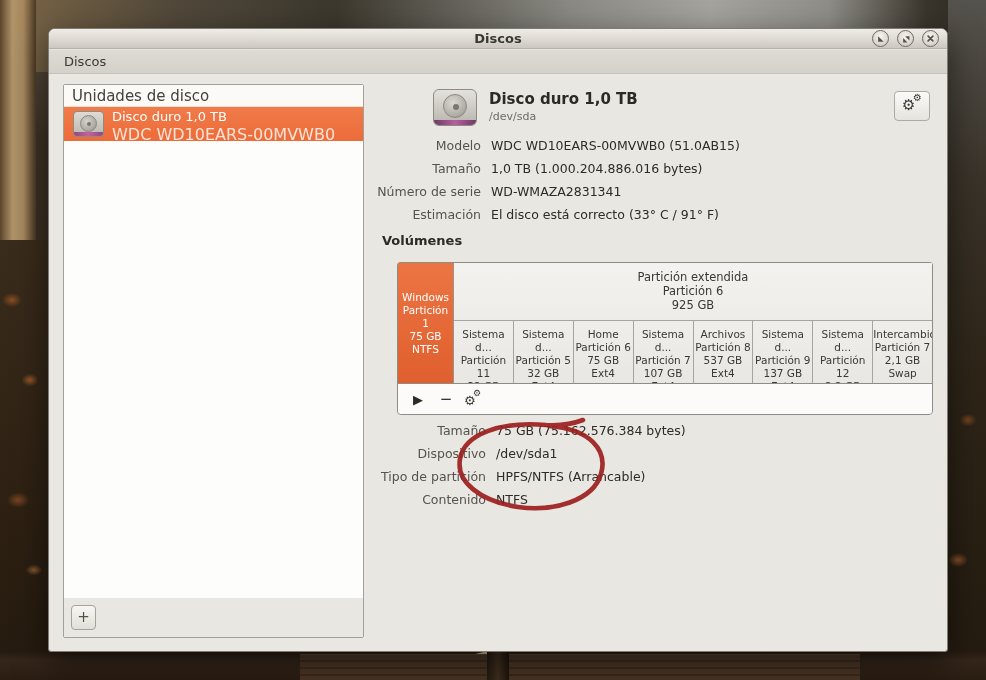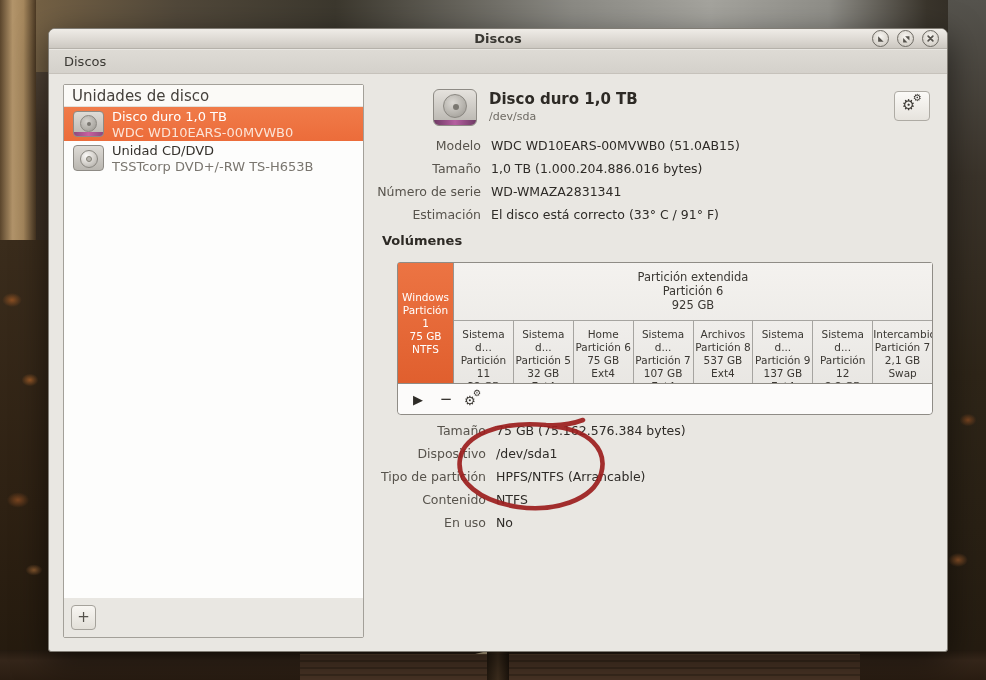--- a/index.html
+++ b/index.html
@@ -59,21 +59,21 @@
   
   .sidebar { position:absolute; left:14px; top:55px; width:301px; height:554px;
     border:1px solid #a3a099; background:#e9e7e2; border-radius:2px; }
   .side-list { position:absolute; left:0; top:0; right:0; height:514px; background:#fdfdfc;
     border-bottom:1px solid #a3a099; overflow:hidden; }
   .side-header { height:22px; line-height:22px; padding-left:8px; font-size:15px; color:#45413c;
     background:#fbfaf7; border-bottom:1px solid #e3e0da; }
   .side-row { height:34px; position:relative; }
   .side-row.selected { background:linear-gradient(180deg,#f07b49 0%,#ec6c3a 100%); }
   .side-row .ttl { position:absolute; left:48px; top:2px; font-size:13px; color:#35322d; }
-  .side-row .sub { position:absolute; left:48px; top:18px; font-size:13px; color:#7a766f; }
+  .side-row .sub { position:absolute; left:48px; top:18px; font-size:16px; color:#7a766f; }
   .side-row.selected .ttl { color:#ffffff; }
   .side-row.selected .sub { color:#fbe3d6; }
   .side-toolbar { position:absolute; left:0; bottom:0; right:0; height:39px; background:#e9e7e2; }
   .add-btn { position:absolute; left:7px; top:7px; width:25px; height:25px;
     border:1px solid #a5a29b; border-radius:4px;
     background:linear-gradient(180deg,#f8f6f2 0%,#e2dfd8 100%);
     font-size:15px; color:#55524c; text-align:center; line-height:23px; }
 
   
   .drive-ic { position:absolute; left:9px; top:4px; width:31px; height:26px; border-radius:4px;
@@ -197,28 +197,20 @@
       <div class="side-header">Unidades de disco</div>
       <div class="side-row selected">
         <div class="drive-ic">
           <div class="platter"></div>
           <div class="dot"></div>
           <div class="stripe"></div>
         </div>
         <div class="ttl">Disco duro 1,0 TB</div>
         <div class="sub">WDC WD10EARS-00MVWB0</div>
       </div>
-      <div class="side-row">
-        <div class="drive-ic cd-ic">
-          <div class="disc"></div>
-          <div class="hole"></div>
-        </div>
-        <div class="ttl">Unidad CD/DVD</div>
-        <div class="sub">TSSTcorp DVD+/-RW TS-H653B</div>
-      </div>
     </div>
     <div class="side-toolbar">
       <div class="add-btn">+</div>
     </div>
   </div>
 
   <div class="hdr-icon">
     <div class="platter"></div>
     <div class="dot"></div>
     <div class="stripe"></div>
@@ -335,24 +327,20 @@
       <div class="dvalue">/dev/sda1</div>
     </div>
     <div class="drow">
       <div class="dlabel">Tipo de partición</div>
       <div class="dvalue">HPFS/NTFS (Arrancable)</div>
     </div>
     <div class="drow">
       <div class="dlabel">Contenido</div>
       <div class="dvalue">NTFS</div>
     </div>
-    <div class="drow">
-      <div class="dlabel">En uso</div>
-      <div class="dvalue">No</div>
-    </div>
   </div>
 
   <svg class="annotation" width="900" height="624" viewBox="0 0 900 624">
     <path d="M 500 397
              C 541 400, 559 421, 552 445
              C 544 472, 504 483, 469 478
              C 431 472, 407 453, 411 430
              C 415 405, 452 392, 497 396
              C 513 397, 526 394, 534 391" fill="none" stroke="#9c1f1f" stroke-width="4.6" stroke-linecap="round" opacity="0.93"></path>
   </svg>

